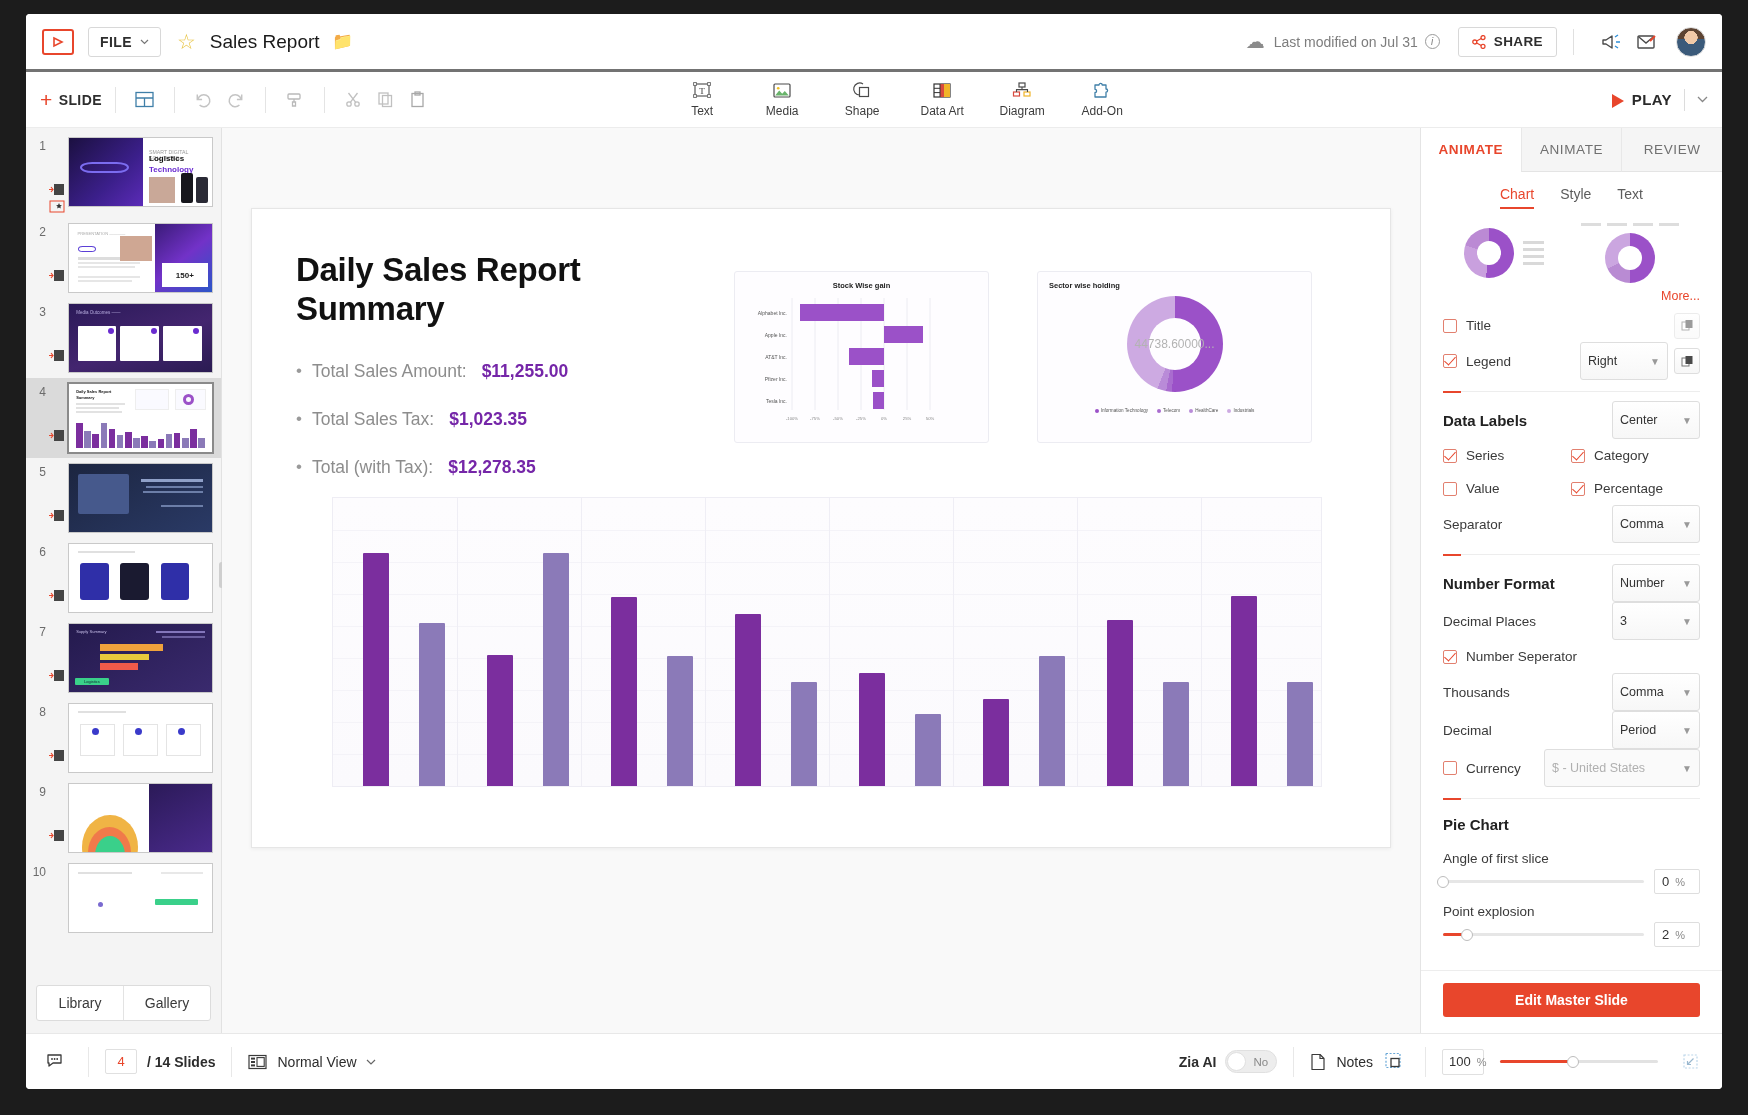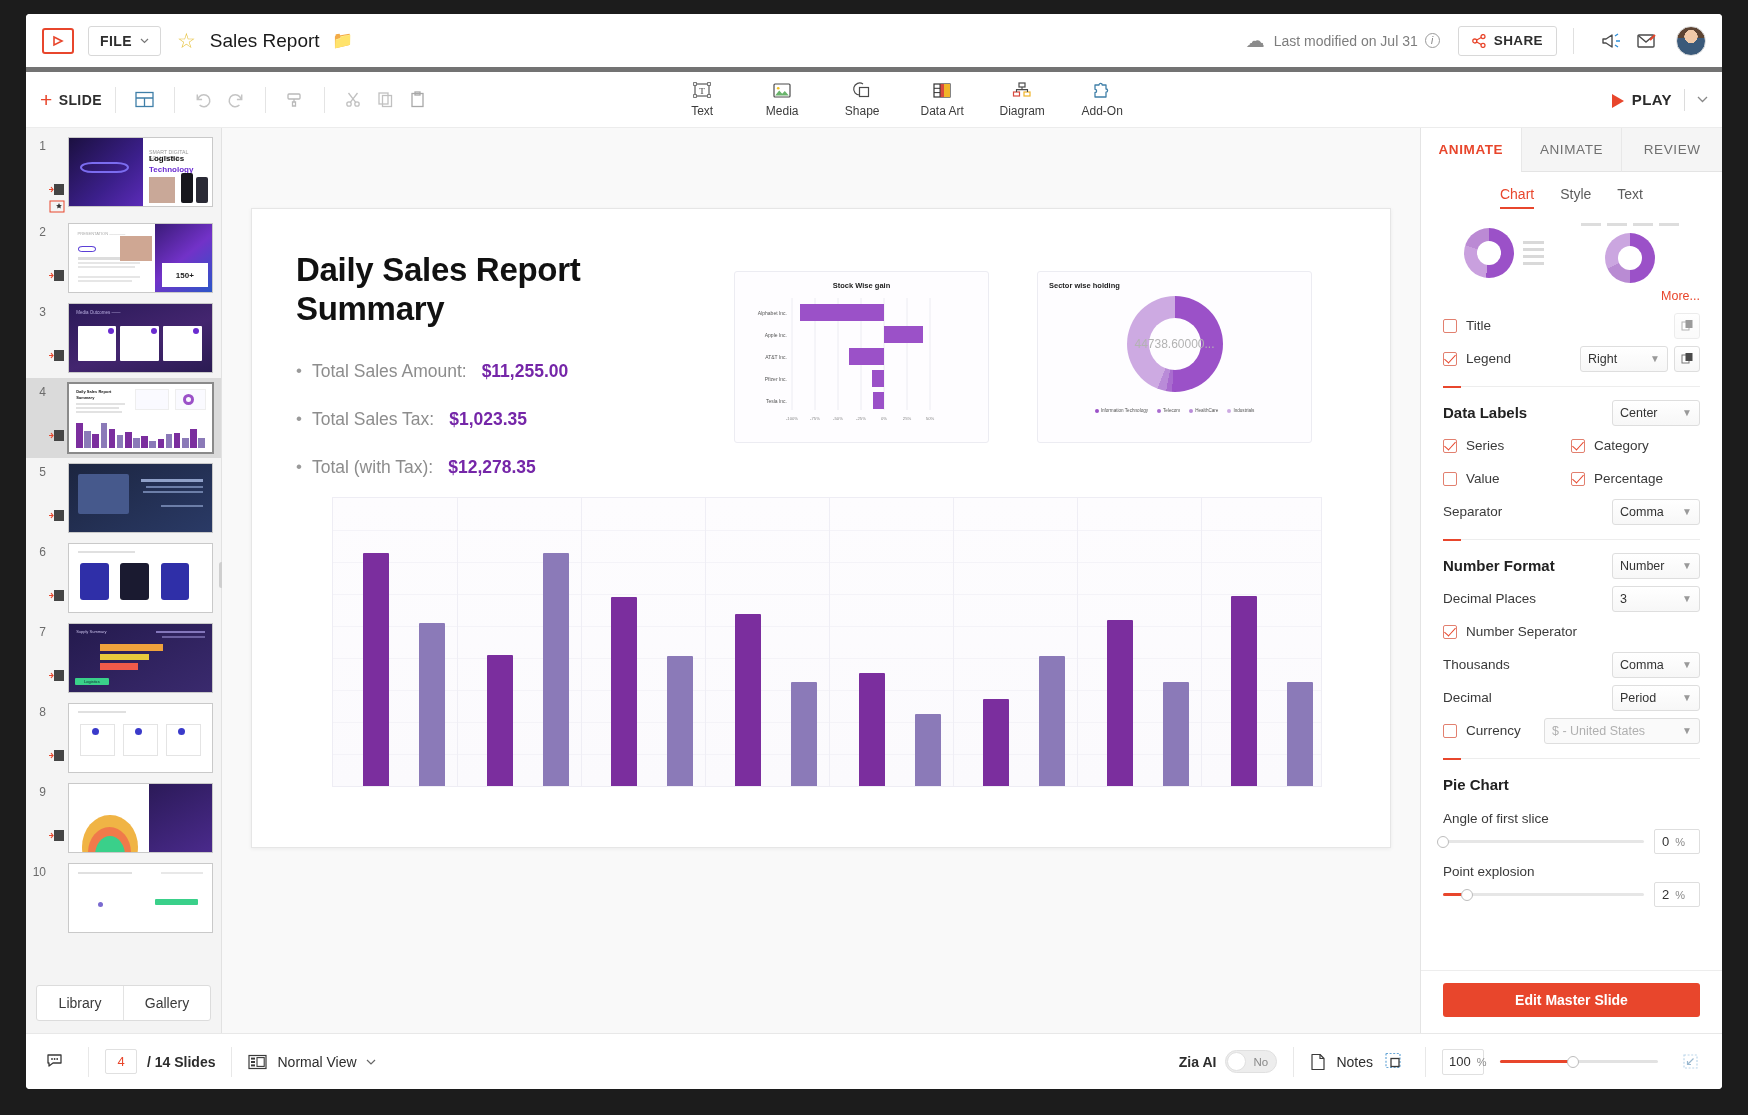--- a/index.html
+++ b/index.html
@@ -17,21 +17,21 @@
     border-radius: 4px;
     overflow: hidden;
     display: flex; flex-direction: column;
   }
 
   
   .topbar {
     height: 58px; flex: 0 0 58px;
     display: flex; align-items: center;
     padding: 0 16px;
-    border-bottom: 5px solid #737373;
+    border-bottom: 3px solid #737373;
     background: #fff;
     justify-content: center;
   }
   .app-logo {
     width: 32px; height: 26px;
     border: 2px solid #e8462c; border-radius: 3px;
     display: flex; align-items: center; justify-content: center;
     margin-right: 14px;
   }
   .app-logo svg { display:block; }
@@ -207,21 +207,21 @@
     width: 5px; height: 10px; border: solid #e8462c; border-width: 0 1.6px 1.6px 0;
     transform: rotate(42deg);
   }
   .chk .t { font-size: 13.5px; color: #3a3a3a; }
   .sep { height:1px; background:#ededed; margin: 11px 22px 9px 22px; position:relative;}
   .sep::before { content:""; position:absolute; left:0; top:0; width: 18px; height: 2px; background:#e8462c; }
   .sec-title { font-size: 15px; font-weight: bold; color: #222; }
   .lbl2 { font-size: 13.5px; color:#3a3a3a; }
   .spacer { flex:1; }
   .sel {
-    width: 88px; height: 26px; border:1px solid #dedede; border-radius:3px;
+    width: 88px; height: 38px; border:1px solid #dedede; border-radius:3px;
     background: linear-gradient(#fff,#f7f7f7);
     display:flex; align-items:center; padding: 0 7px; font-size:12.5px; color:#333;
     cursor:pointer;
   }
   .sel.wide { width: 156px; }
   .sel.dis { color:#b0b0b0; background:#fafafa; }
   .sel .cv { margin-left:auto; color:#999; font-size:10px; }
   .copybtn {
     width:26px; height:26px; margin-left:6px; border:1px solid #dedede; border-radius:3px;
     background: linear-gradient(#fff,#f7f7f7); display:flex; align-items:center; justify-content:center; cursor:pointer;

